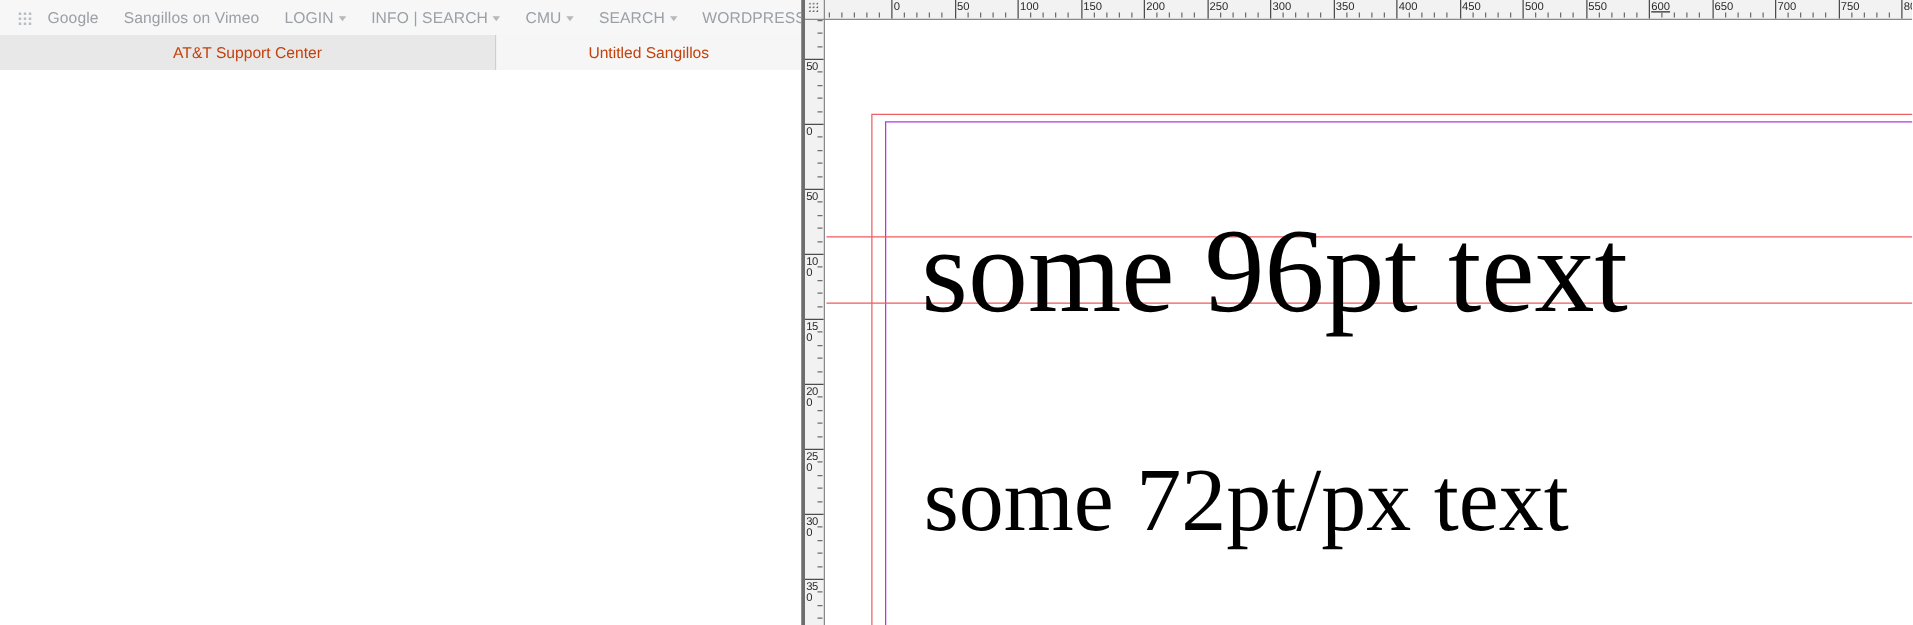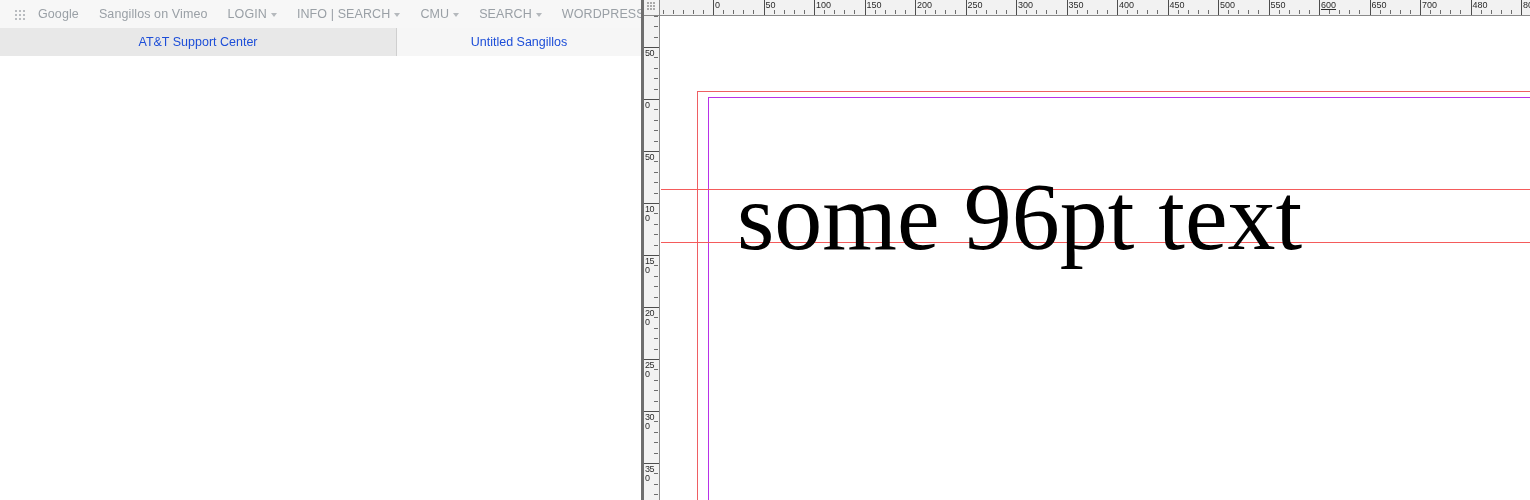--- a/index.html
+++ b/index.html
@@ -78,21 +78,21 @@
     height: 28px;
     background: #dfdfdf;
     display: flex;
     align-items: stretch;
   }
   .browser-tab {
     display: flex;
     align-items: center;
     justify-content: center;
     font-size: 12.5px;
-    color: #1d4ed8;
+    color: #c2410c;
     overflow: hidden;
     white-space: nowrap;
   }
   .browser-tab.inactive {
     background: #e8e8e8;
     border-right: 1px solid #cfcfcf;
     flex: 0 0 396px;
   }
   .browser-tab.active {
     background: #f6f6f6;
@@ -342,20 +342,21 @@
 
   <div id="indesign-pane">
 
     <div id="doc-area">
       <div id="page-frame-outer"></div>
       <div id="page-frame-inner"></div>
       <div id="page-frame-inner-blue"></div>
       <div class="id-guide" style="top:172px;"></div>
       <div class="id-guide" style="top:225px;"></div>
       <div id="right-text-96pt">some 96pt text</div>
+      <div id="right-text-72ptpx">some 72pt/px text</div>
     </div>
 
     <div id="ruler-corner">
         <span class="dots"></span>
       </div>
     <div id="h-ruler">
         <div class="major" style="left: 53px;"></div>
         <div class="lbl" style="left: 53px;">0</div>
         <div class="minor" style="left: 63.1px;"></div>
         <div class="minor" style="left: 73.2px;"></div>
@@ -439,21 +440,21 @@
         <div class="minor" style="left: 729.7px;"></div>
         <div class="minor" style="left: 739.8px;"></div>
         <div class="minor" style="left: 749.9px;"></div>
         <div class="major" style="left: 760px;"></div>
         <div class="lbl" style="left: 760px;">700</div>
         <div class="minor" style="left: 770.1px;"></div>
         <div class="minor" style="left: 780.2px;"></div>
         <div class="minor" style="left: 790.3px;"></div>
         <div class="minor" style="left: 800.4px;"></div>
         <div class="major" style="left: 810.5px;"></div>
-        <div class="lbl" style="left: 810.5px;">480</div>
+        <div class="lbl" style="left: 810.5px;">750</div>
         <div class="minor" style="left: 820.6px;"></div>
         <div class="minor" style="left: 830.7px;"></div>
         <div class="minor" style="left: 840.8px;"></div>
         <div class="minor" style="left: 850.9px;"></div>
         <div class="major" style="left: 861px;"></div>
         <div class="lbl" style="left: 861px;">800</div>
         <div class="minor" style="left: 2.5px;"></div>
         <div class="minor" style="left: 12.6px;"></div>
         <div class="minor" style="left: 22.7px;"></div>
         <div class="minor" style="left: 32.8px;"></div>

